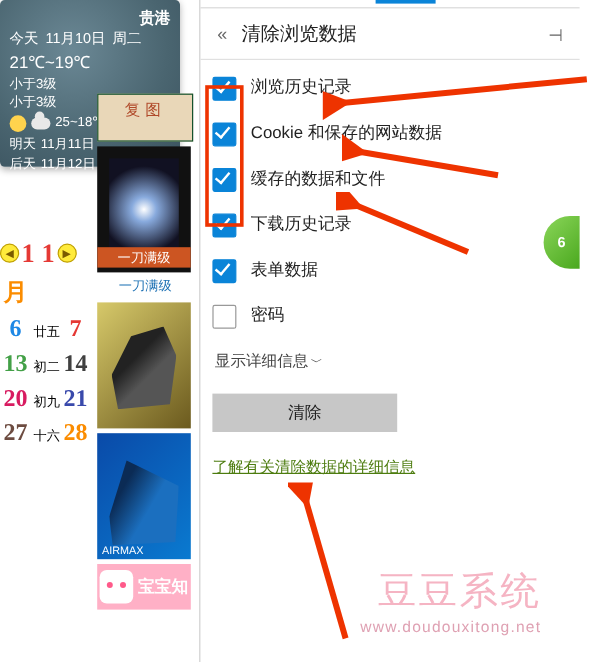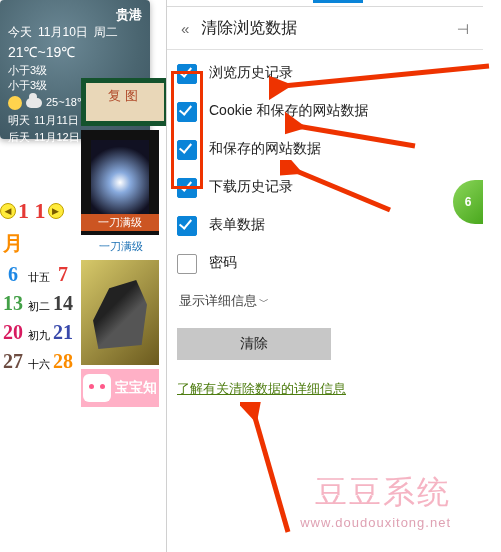--- a/index.html
+++ b/index.html
@@ -18,21 +18,21 @@
 .cal .navrow{display:flex;align-items:center;gap:2px;margin-bottom:4px}
 .cal .navbtn{width:14px;height:14px;border-radius:50%;background:#ffeb3b;border:1px solid #c0a000;display:flex;align-items:center;justify-content:center;font-size:9px;color:#7a5b00;cursor:pointer}
 .cal .big{font-family:Georgia,serif;font-size:22px;font-weight:bold}
 .cal .row2{display:flex;align-items:baseline;margin-top:6px}
 .cal .d{font-family:Georgia,serif;font-size:20px;font-weight:bold;width:26px;text-align:center}
 .cal .cn{font-size:11px;margin-left:2px}
 .c1{color:#e53935}.c2{color:#1e88e5}.c3{color:#43a047}.c4{color:#404040}.c5{color:#fb8c00}.c6{color:#3949ab}.c7{color:#d81b60}.c8{color:#6d4c41}
 
 .thumbcol{position:absolute;left:81px;top:78px;width:80px}
 .thumb{width:78px;height:105px;margin-bottom:4px;display:flex;align-items:center;justify-content:center;color:#fff;font-size:10px;text-align:center;position:relative;overflow:hidden}
-.thumb.fuyin{background:#e9d7b8;border:5px solid #14532d}
+.thumb.fuyin{background:#e9d7b8;border:1px solid #14532d}
 .thumb.fuyin .lbl{position:absolute;top:4px;color:#b04a2a;font-size:13px;letter-spacing:4px}
 .thumb.game{background:#111}
 .thumb.game .flare{position:absolute;inset:10px;background:radial-gradient(circle,#fff 0%,#8ad 20%,#112 70%)}
 .thumb.game .tag{position:absolute;bottom:4px;left:0;right:0;background:#c52;color:#fff;font-size:11px;padding:1px 0}
 .caption{font-size:11px;color:#1a6fb3;text-align:center;margin:2px 0 6px}
 .thumb.nike{background:linear-gradient(135deg,#d7c96a,#6b5a1e)}
 .thumb.nike .shoe{position:absolute;inset:12px;background:linear-gradient(135deg,#222 40%,#555 60%);clip-path:polygon(0 60%,30% 20%,80% 10%,100% 40%,90% 90%,10% 95%)}
 .thumb.d11{background:#000;color:#fff;font-weight:bold;font-size:14px;line-height:1.2}
 .thumb.blue{background:linear-gradient(135deg,#0a4aa8,#0a7ad0)}
 .thumb.blue .shoe{position:absolute;inset:10px;background:linear-gradient(120deg,#0b2b55 30%,#1b6fbf 60%);clip-path:polygon(0 70%,25% 15%,100% 40%,95% 95%,5% 98%)}
@@ -136,20 +136,24 @@
         <span class="lbl">复图</span>
       </div>
   <div class="thumb game">
         <div class="flare"></div>
         <div class="tag">一刀满级</div>
       </div>
   <div class="caption">一刀满级</div>
   <div class="thumb nike">
         <div class="shoe"></div>
       </div>
+  <div class="thumb blue">
+        <div class="shoe"></div>
+        <span style="position:absolute;bottom:2px;left:4px;font-size:9px">AIRMAX</span>
+      </div>
   <div class="thumb baby short">
         <div class="face"></div>
         <span class="txt">宝宝知</span>
       </div>
 </div>
 
 <div class="panel">
   <div class="topbar">
         <div class="active"></div>
       </div>
@@ -162,21 +166,21 @@
     <div class="opt">
           <span class="cb checked"></span>
           <span class="lbl">浏览历史记录</span>
         </div>
     <div class="opt">
           <span class="cb checked"></span>
           <span class="lbl">Cookie 和保存的网站数据</span>
         </div>
     <div class="opt">
           <span class="cb checked"></span>
-          <span class="lbl">和保存的网站数据</span>
+          <span class="lbl">缓存的数据和文件</span>
         </div>
     <div class="opt">
           <span class="cb checked"></span>
           <span class="lbl">下载历史记录</span>
         </div>
     <div class="opt">
           <span class="cb checked"></span>
           <span class="lbl">表单数据</span>
         </div>
     <div class="opt">

